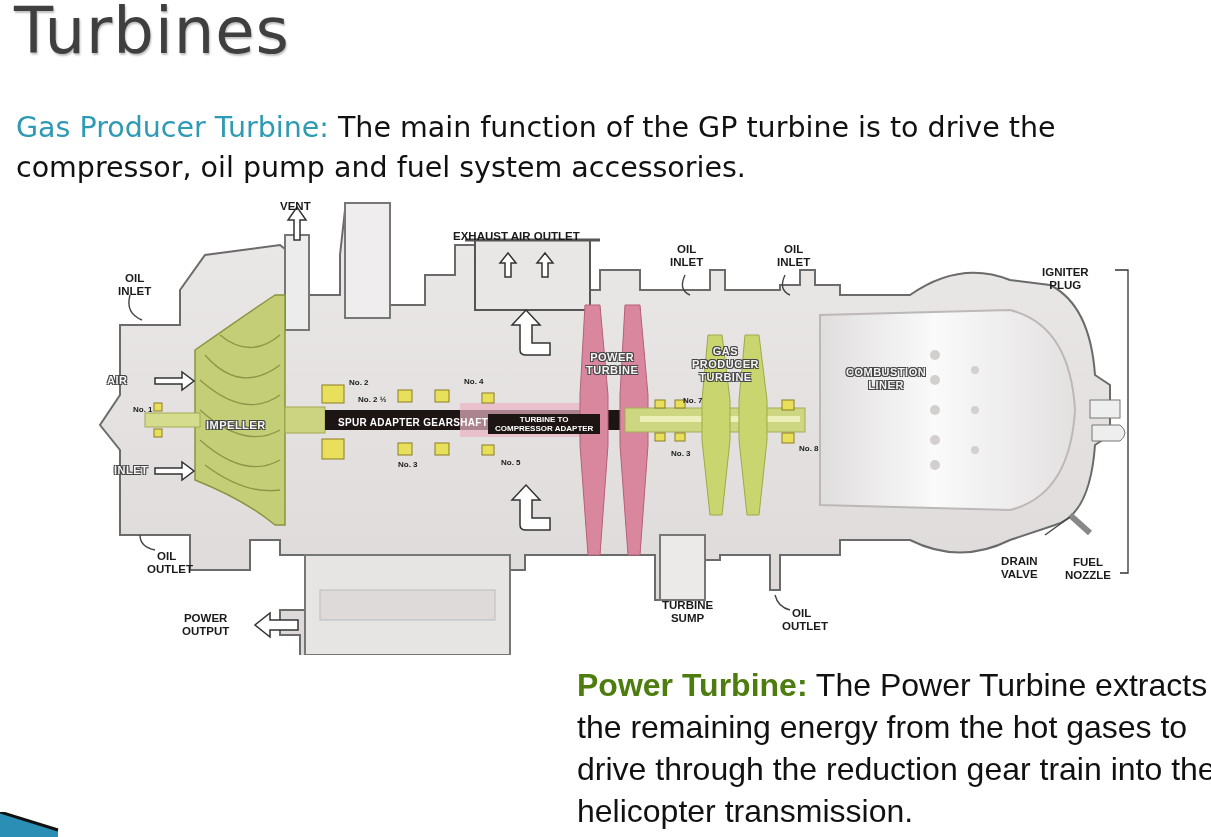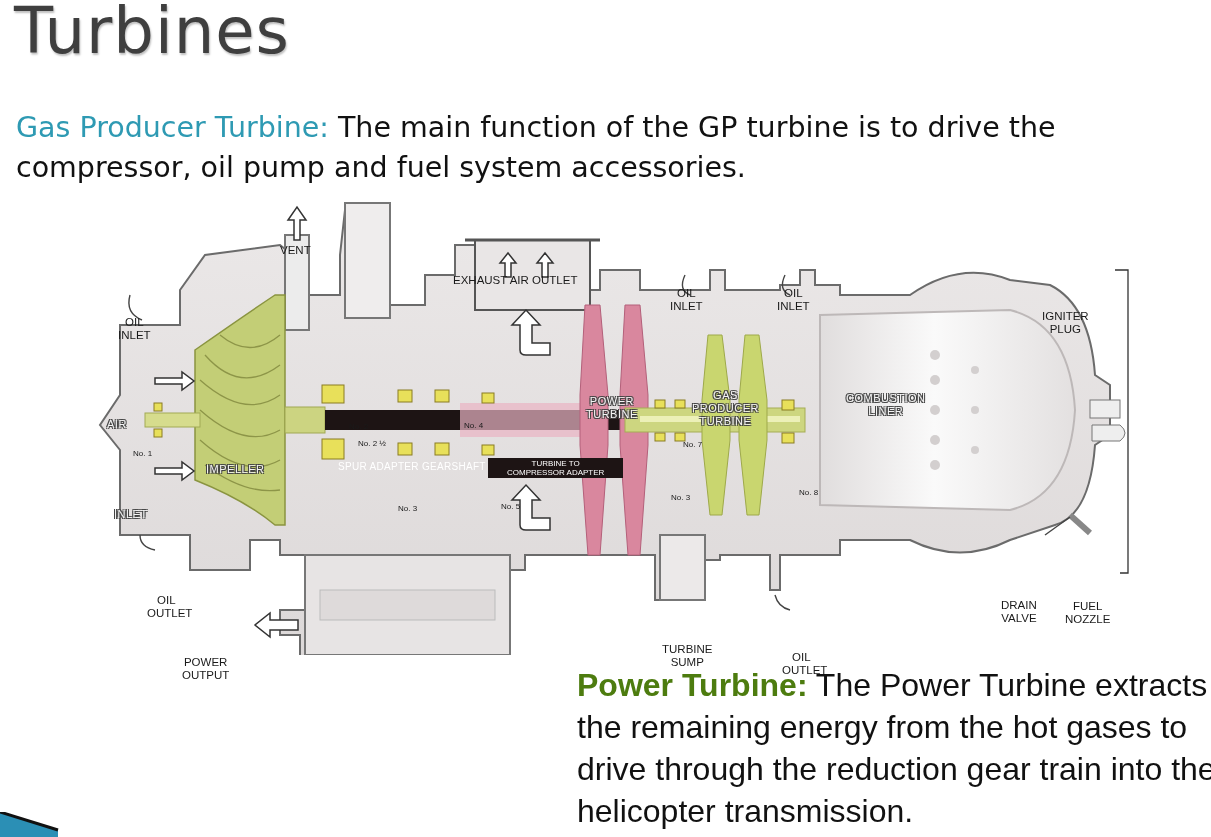--- a/index.html
+++ b/index.html
@@ -3,21 +3,21 @@
 <meta charset="utf-8">
 <style>
   html, body { margin: 0; padding: 0; }
   body { width: 1211px; height: 837px; background: #ffffff; position: relative; overflow: hidden; font-family: "DejaVu Sans", sans-serif; }
   .slide-title { position: absolute; left: 14px; top: -6px; font-family: "DejaVu Sans", sans-serif; font-size: 64px; color: #3f3f3f; letter-spacing: 1px; margin: 0; font-weight: normal; text-shadow: 1px 2px 2px rgba(0,0,0,0.25); }
   .gp-text { position: absolute; left: 16px; top: 108px; width: 1190px; font-family: "DejaVu Sans", sans-serif; font-size: 28.5px; line-height: 40px; color: #111; }
   .accent { color: #2e9ab3; text-align: right; }
   .pt-text { position: absolute; left: 577px; top: 664px; width: 640px; font-family: "Liberation Sans", sans-serif; font-size: 32px; line-height: 42px; color: #111; }
   .pt-text .accent { font-weight: bold; color: #4d7c0f; }
   .diagram { position: absolute; left: 80px; top: 195px; width: 1060px; height: 460px; }
-  .lbl { position: absolute; font-family: "Liberation Sans", sans-serif; font-weight: normal; font-size: 11.5px; line-height: 13px; color: #1a1a1a; text-align: center; white-space: nowrap; margin-top: 44px; }
+  .lbl { position: absolute; font-family: "Liberation Sans", sans-serif; font-weight: bold; font-size: 11.5px; line-height: 13px; color: #1a1a1a; text-align: center; white-space: nowrap; }
   .lbl.left { text-align: left; }
   .lbl.emb { color: #f4f4f4; font-size: 11px; text-shadow: -1px -1px 0 #444, 1px -1px 0 #444, -1px 1px 0 #444, 1px 1px 0 #444; letter-spacing: 0.5px; }
   .lbl.small { font-size: 8px; line-height: 9px; }
   .lbl.shaft { font-size: 10px; color: #fff; text-shadow: none; letter-spacing: 0.3px; }
   .corner-deco { position: absolute; left: 0; top: 812px; width: 62px; height: 25px; }
 </style>
 </head>
 <body>
 
 <h1 class="slide-title">Turbines</h1>
@@ -191,28 +191,28 @@
   <div class="lbl emb" style="left:120px;top:224px;padding-left:6px;">IMPELLER</div>
   <div class="lbl emb" style="left:506px;top:156px;">
       <div>POWER</div>
       <div>TURBINE</div>
     </div>
   <div class="lbl emb" style="left:612px;top:150px;">
       <div>GAS</div>
       <div>PRODUCER</div>
       <div>TURBINE</div>
     </div>
-  <div class="lbl emb" style="left:766px;top:153px;">
+  <div class="lbl emb" style="left:766px;top:171px;">
       <div>COMBUSTION</div>
       <div>LINER</div>
     </div>
 
   
   <div class="lbl shaft" style="left:258px;top:221px;">SPUR ADAPTER GEARSHAFT</div>
-  <div class="lbl small" style="left:408px;top:219px;background:#1d1414;color:#fff;padding:1px 19px;">
+  <div class="lbl small" style="left:408px;top:219px;background:#1d1414;color:#fff;padding:1px 7px;">
       <div>TURBINE TO</div>
       <div>COMPRESSOR ADAPTER</div>
     </div>
 
   
   <div class="lbl small" style="left:53px;top:210px;">No. 1</div>
   <div class="lbl small" style="left:269px;top:183px;">No. 2</div>
   <div class="lbl small" style="left:278px;top:200px;">No. 2 ½</div>
   <div class="lbl small" style="left:290px;top:265px;padding-left:28px;">No. 3</div>
   <div class="lbl small" style="left:384px;top:182px;">No. 4</div>

